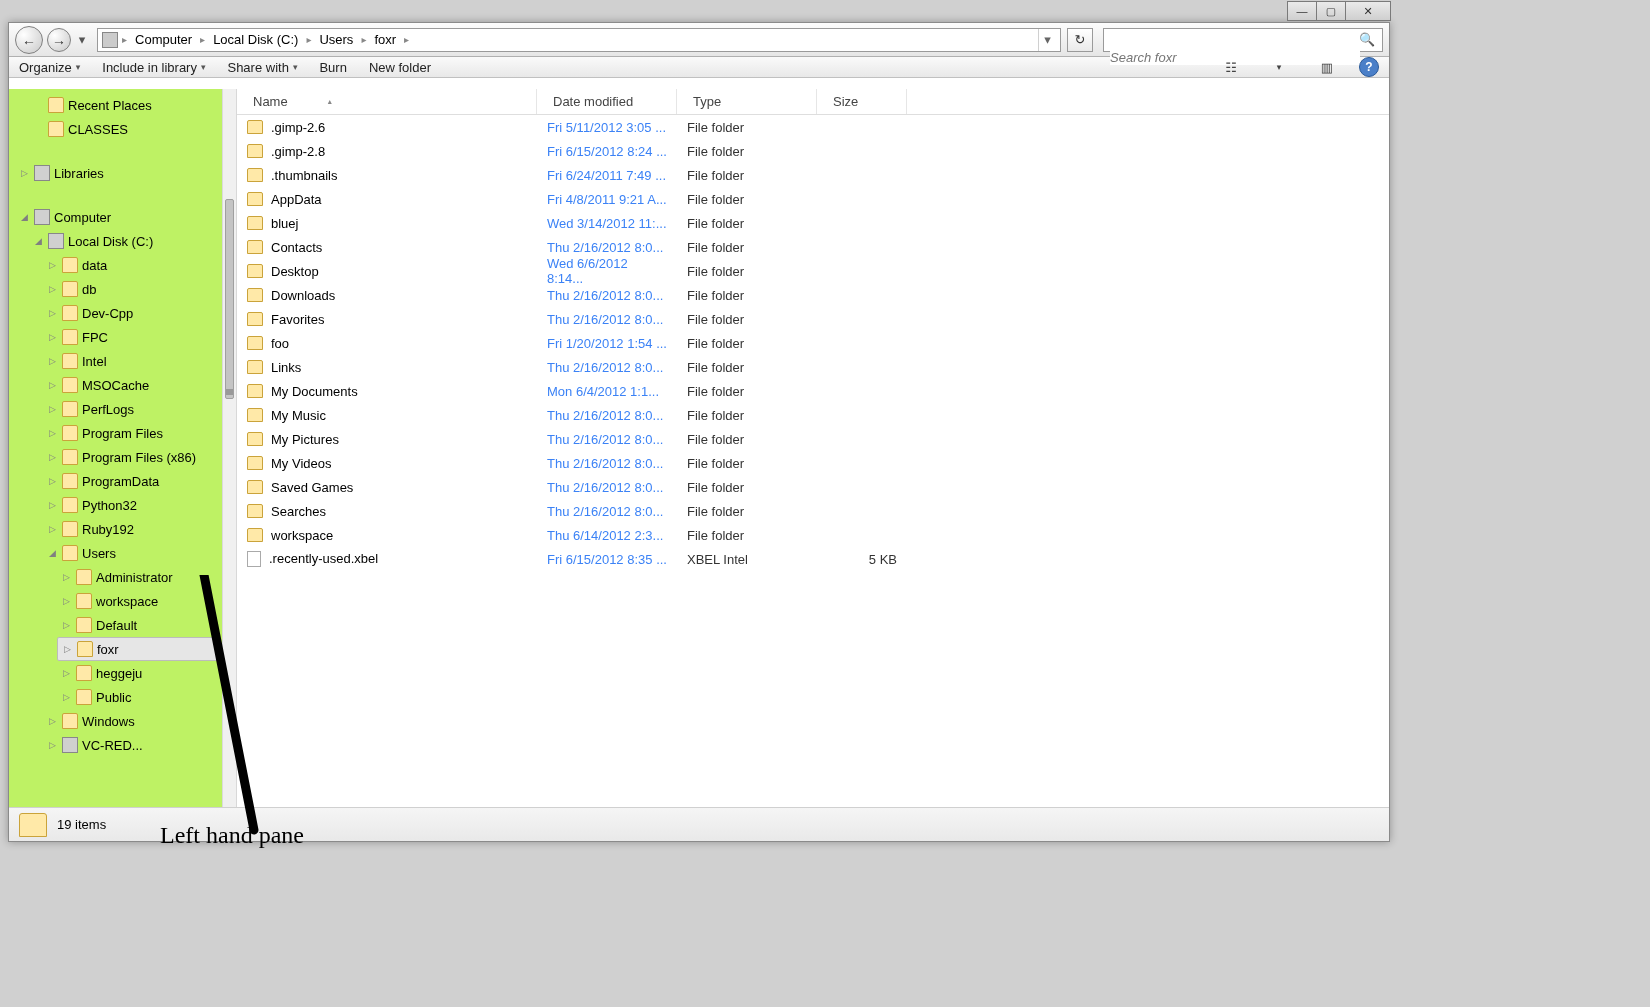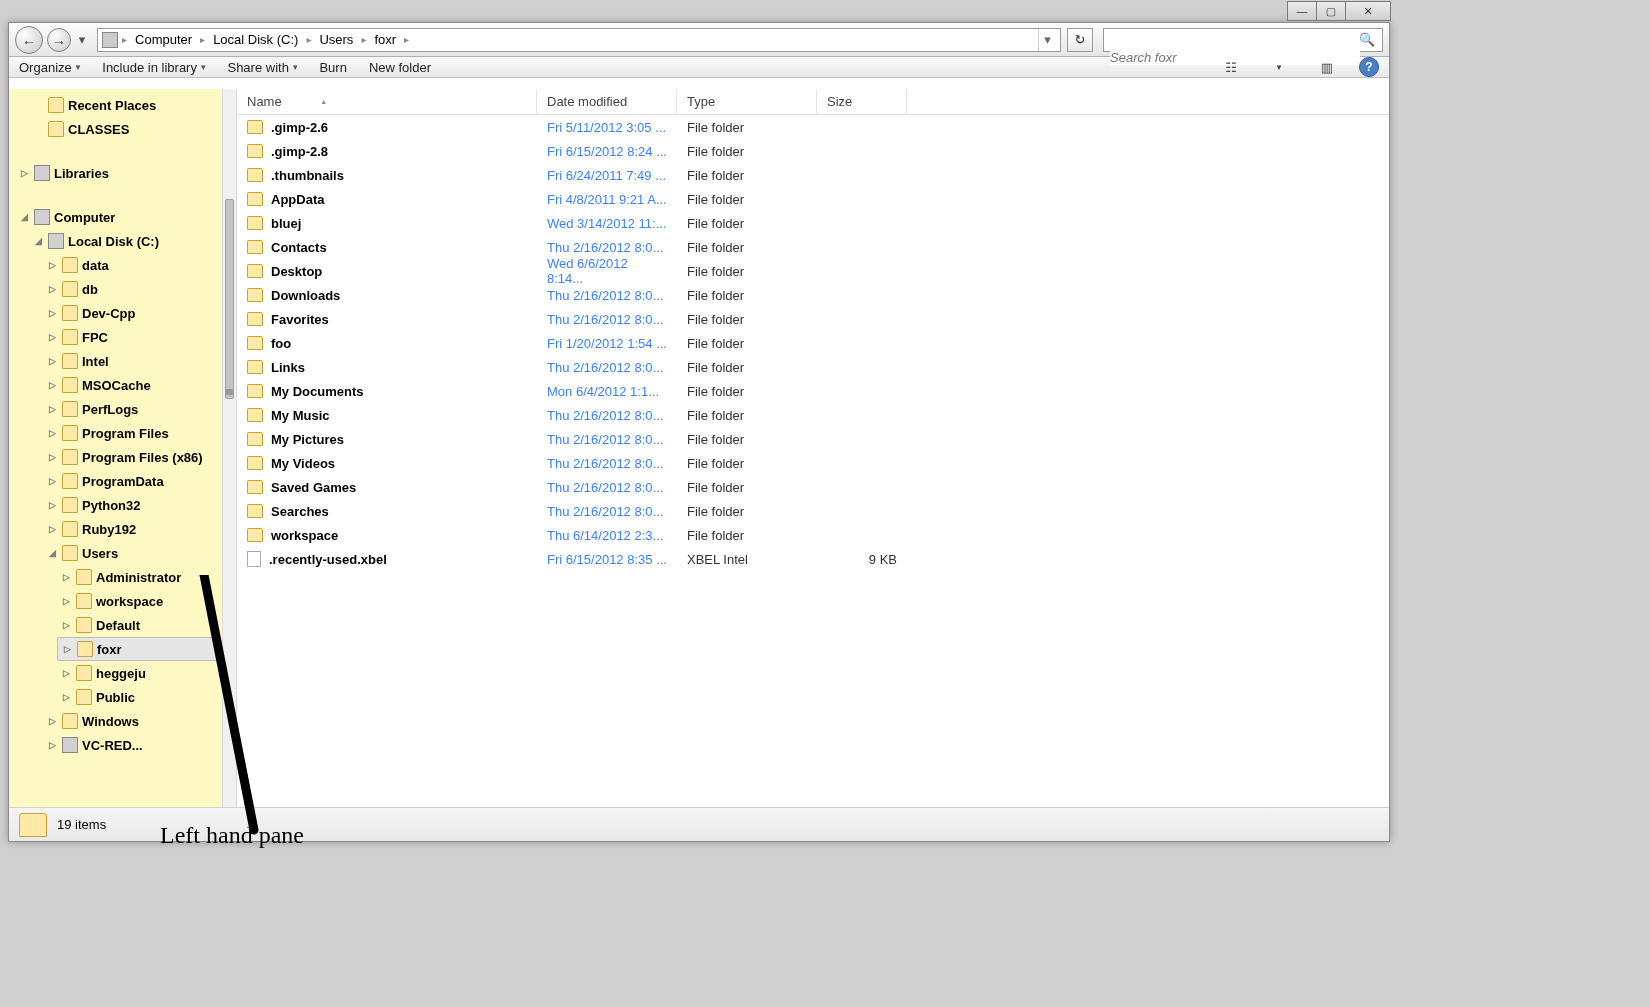--- a/index.html
+++ b/index.html
@@ -34,42 +34,42 @@
 .toolbar { height: 21px; background: linear-gradient(#fafafa,#e8e8e8); border-bottom:1px solid #c0c0c0;
   display:flex; align-items:center; padding:0 10px; gap:22px;}
 .toolbar .titem { color:#222; cursor:default; display:flex; align-items:center; gap:4px;}
 .toolbar .titem .dd { font-size:9px; color:#555;}
 .toolbar .spacer { flex:1; }
 .toolbar .ricon { width:20px; height:20px; display:flex; align-items:center; justify-content:center; color:#444; margin-left:6px;}
 .toolbar .help { width:20px; height:20px; border-radius:50%; background:#4a7fc8; color:#fff; font-weight:bold;
   display:flex; align-items:center; justify-content:center; font-size:12px; border:1px solid #2a5a9a;}
 
 .body { position:absolute; top:66px; bottom:34px; left:0; right:0; display:flex; }
-.sidebar { width: 228px; border-right:1px solid #d8d8d8; overflow:hidden; position:relative; background:#fef9c3;font-weight:bold;}
+.sidebar { width: 228px; border-right:1px solid #d8d8d8; overflow:hidden; position:relative; background:#bef264;}
 .sidebar .scroll { width:14px; position:absolute; right:0; top:0; bottom:0; background:#f0f0f0; border-left:1px solid #dadada;}
 .sidebar .scroll .thumb{ position:absolute; left:2px; right:2px; top:110px; height:200px; background:#c4c4c4; border:1px solid #a0a0a0; border-radius:2px;}
 .sidebar .scroll .notch{ position:absolute; left:3px; right:3px; top:300px; height:6px; background:#999; }
 .tree { padding:4px 0 4px 6px; width: 212px; }
 .tree .node { height: 24px; display:flex; align-items:center; gap:4px; padding-left:4px; white-space:nowrap;}
 .tree .node .exp { width:11px; text-align:center; color:#808080; font-size:9px;}
 .tree .node .fico { width:16px; height:16px; display:inline-block; background:#ffe9a8; border:1px solid #caa33a; border-radius:2px 2px 0 0;}
 .tree .node .cico { width:16px; height:16px; display:inline-block; background:#d0d0d0; border:1px solid #888;}
 .tree .node.sel { background:#e6e6e6; border:1px solid #bcbcbc; border-radius:2px; }
 .tree .gap { height: 20px; }
 .tree .i1{margin-left:0}.tree .i2{margin-left:14px}.tree .i3{margin-left:28px}.tree .i4{margin-left:42px}
 
 .main { flex:1; position:relative; background:#fff; }
 .colhead { height: 26px; border-bottom:1px solid #dedede; display:flex; align-items:center; color:#444; }
-.colhead .col { padding:0 10px; border-right:1px solid #e6e6e6; height:100%; display:flex; align-items:center;}
+.colhead .col { padding:0 16px; border-right:1px solid #e6e6e6; height:100%; display:flex; align-items:center;}
 .col.name{width:300px;} .col.date{width:140px;} .col.type{width:140px;text-align:center;} .col.size{width:90px; justify-content:flex-start;}
 .sortind { font-size:8px; color:#888; margin-left:40px;}
 .filelist { }
 .row { height:24px; display:flex; align-items:center; }
 .row .c { padding:0 10px;}
-.row .c.name{ width:300px; display:flex; align-items:center; gap:8px;font-weight:bold;}
+.row .c.name{ width:300px; display:flex; gap:8px;}
 .row .c.date{ width:140px; color:#3b82f6;}
 .row .c.type{ width:140px; color:#333;}
 .row .c.size{ width:90px; text-align:right; color:#333;}
 .row .fic { width:16px; height:14px; background:#ffe9a8; border:1px solid #caa33a; border-radius:2px 2px 0 0; display:inline-block;}
 .row .doci { width:14px; height:16px; background:#fff; border:1px solid #aaa; display:inline-block;}
 
 .status { position:absolute; bottom:0; left:0; right:0; height:34px; border-top:1px solid #d0d0d0;
   background:linear-gradient(#f5f5f5,#e9e9e9); display:flex; align-items:center; padding:0 10px; gap:10px;}
 .status .bigico{ width:28px; height:24px; background:#ffe9a8; border:1px solid #caa33a; border-radius:3px 3px 0 0;}
 
@@ -454,21 +454,21 @@
             <div class="c type">File folder</div>
             <div class="c size"></div>
           </div>
           <div class="row">
             <div class="c name">
               <span class="doci"></span>
               <span>.recently-used.xbel</span>
             </div>
             <div class="c date">Fri 6/15/2012 8:35 ...</div>
             <div class="c type">XBEL Intel</div>
-            <div class="c size">9 KB</div>
+            <div class="c size">5 KB</div>
           </div>
         </div>
 
       <div class="annot right">Right hand pane</div>
     </div>
 
   </div>
 
   <div class="status">
     <span class="bigico"></span>

